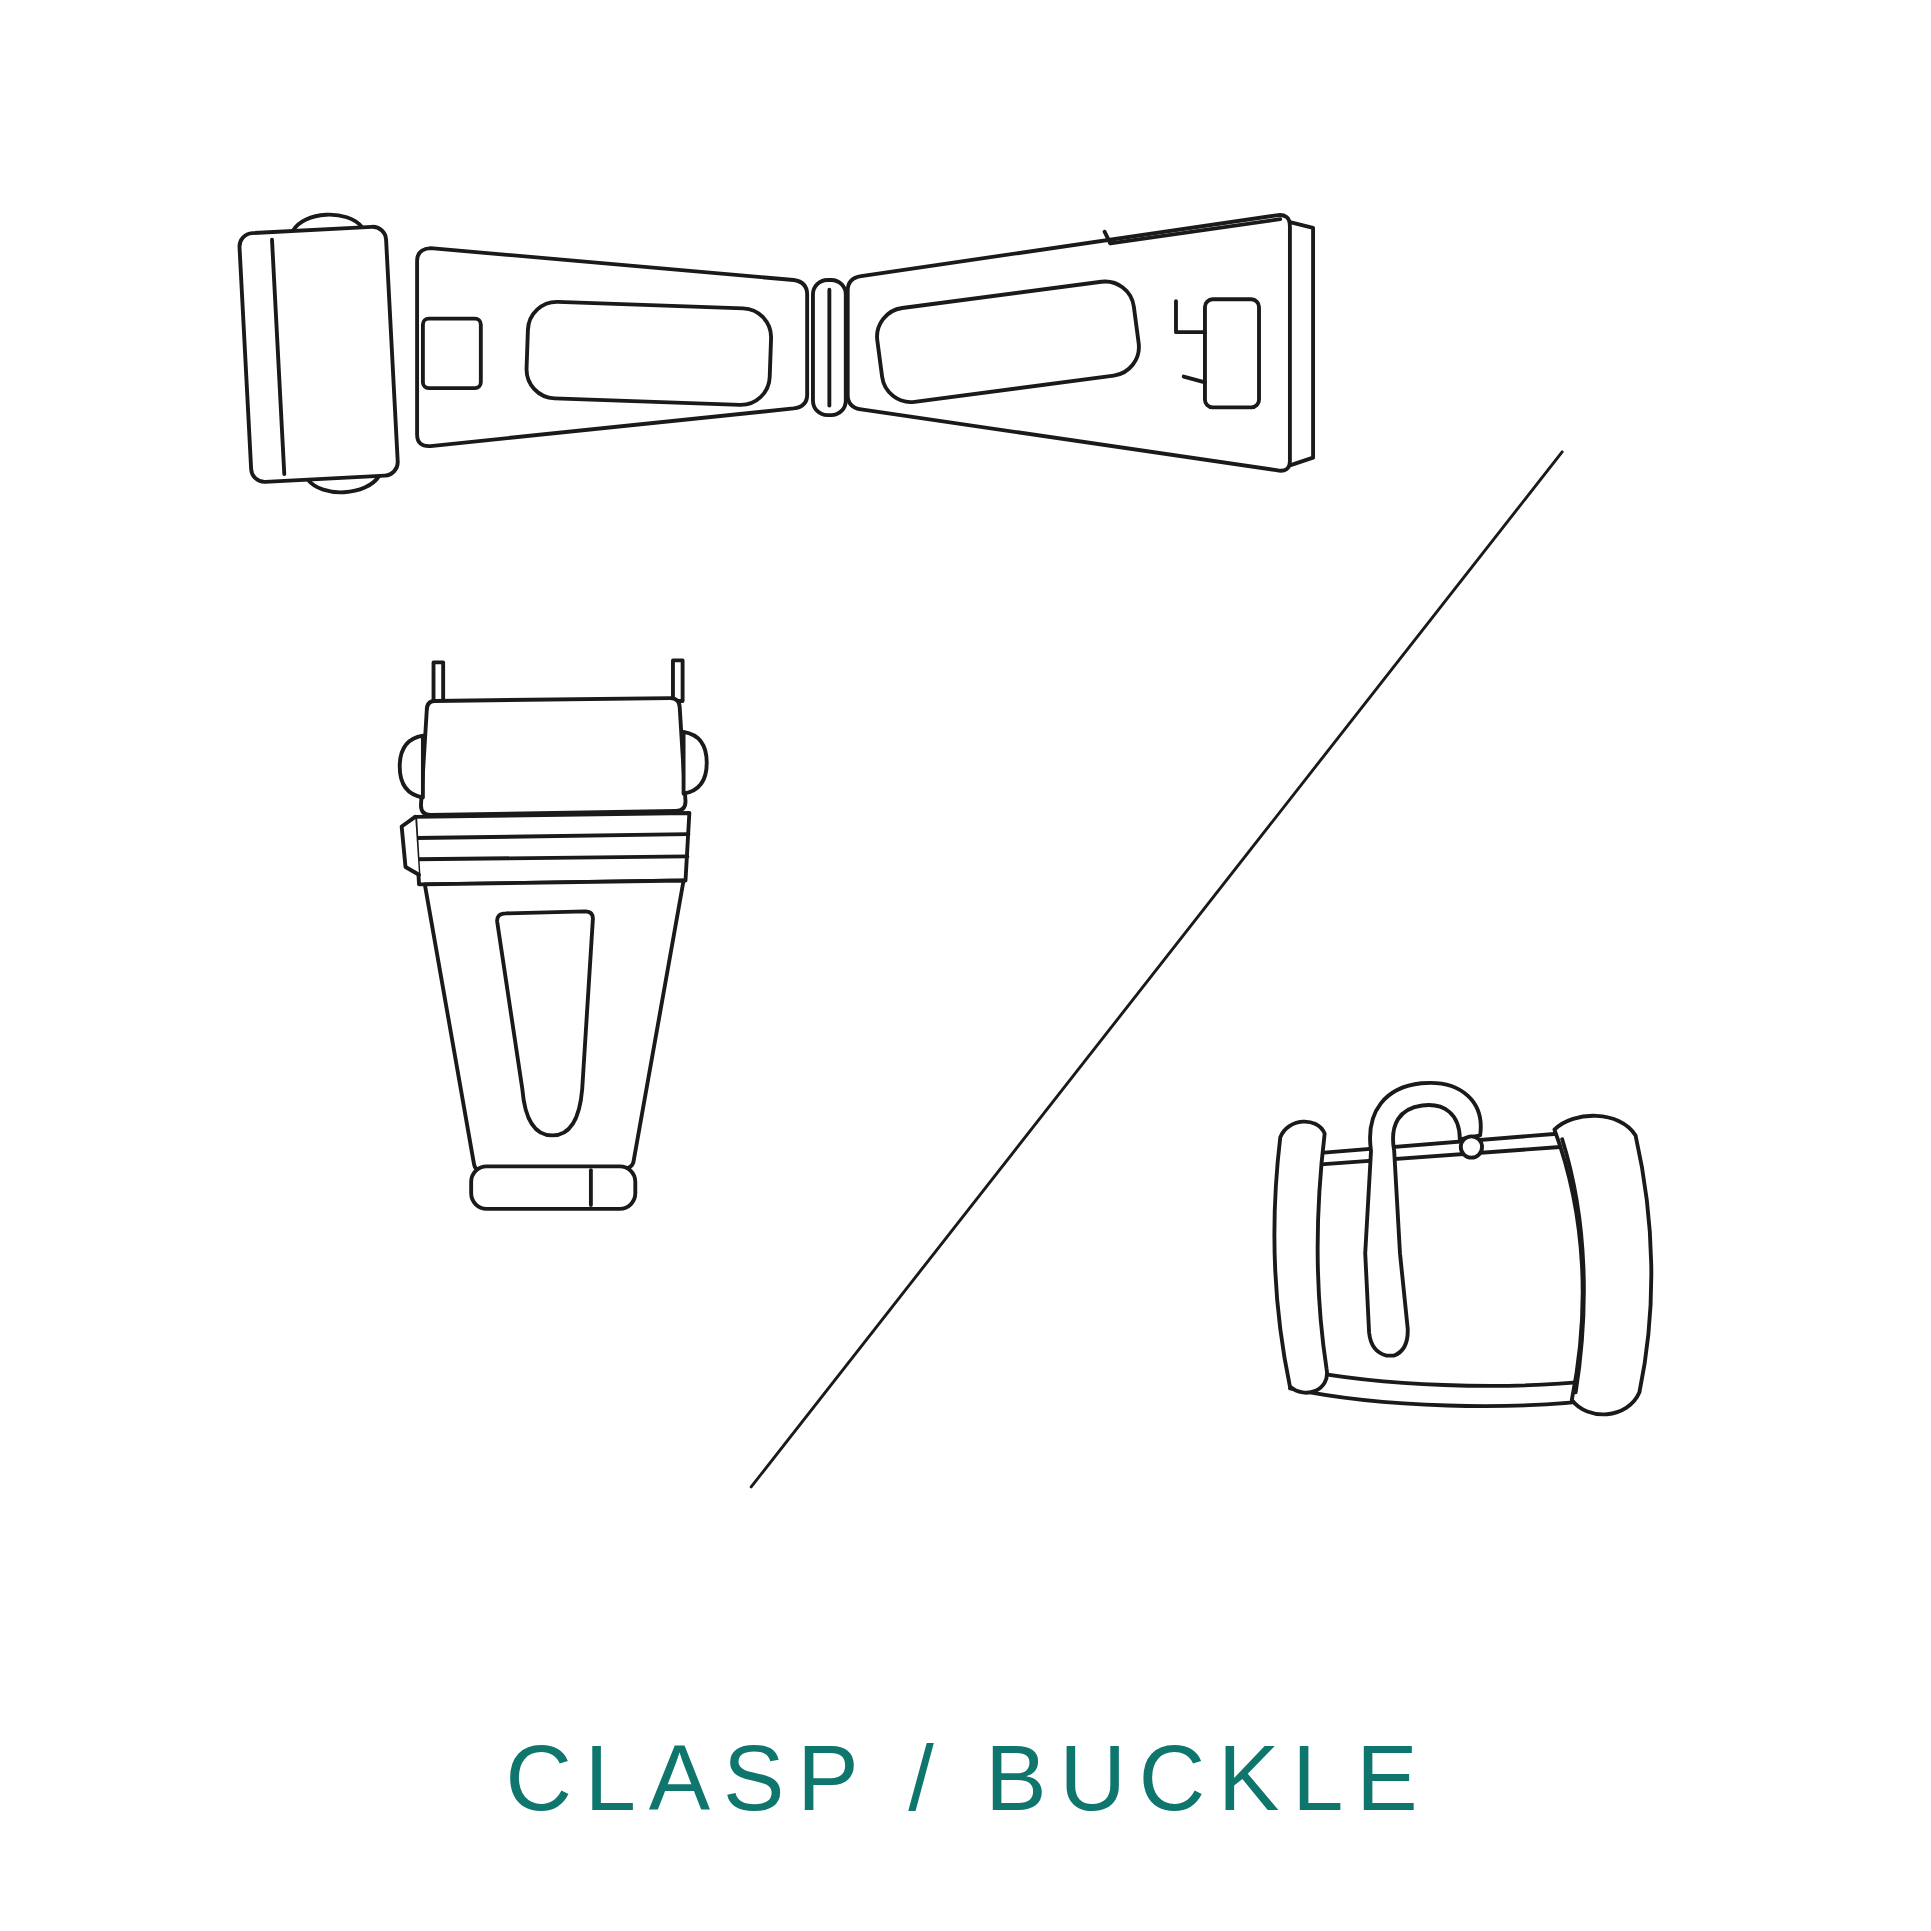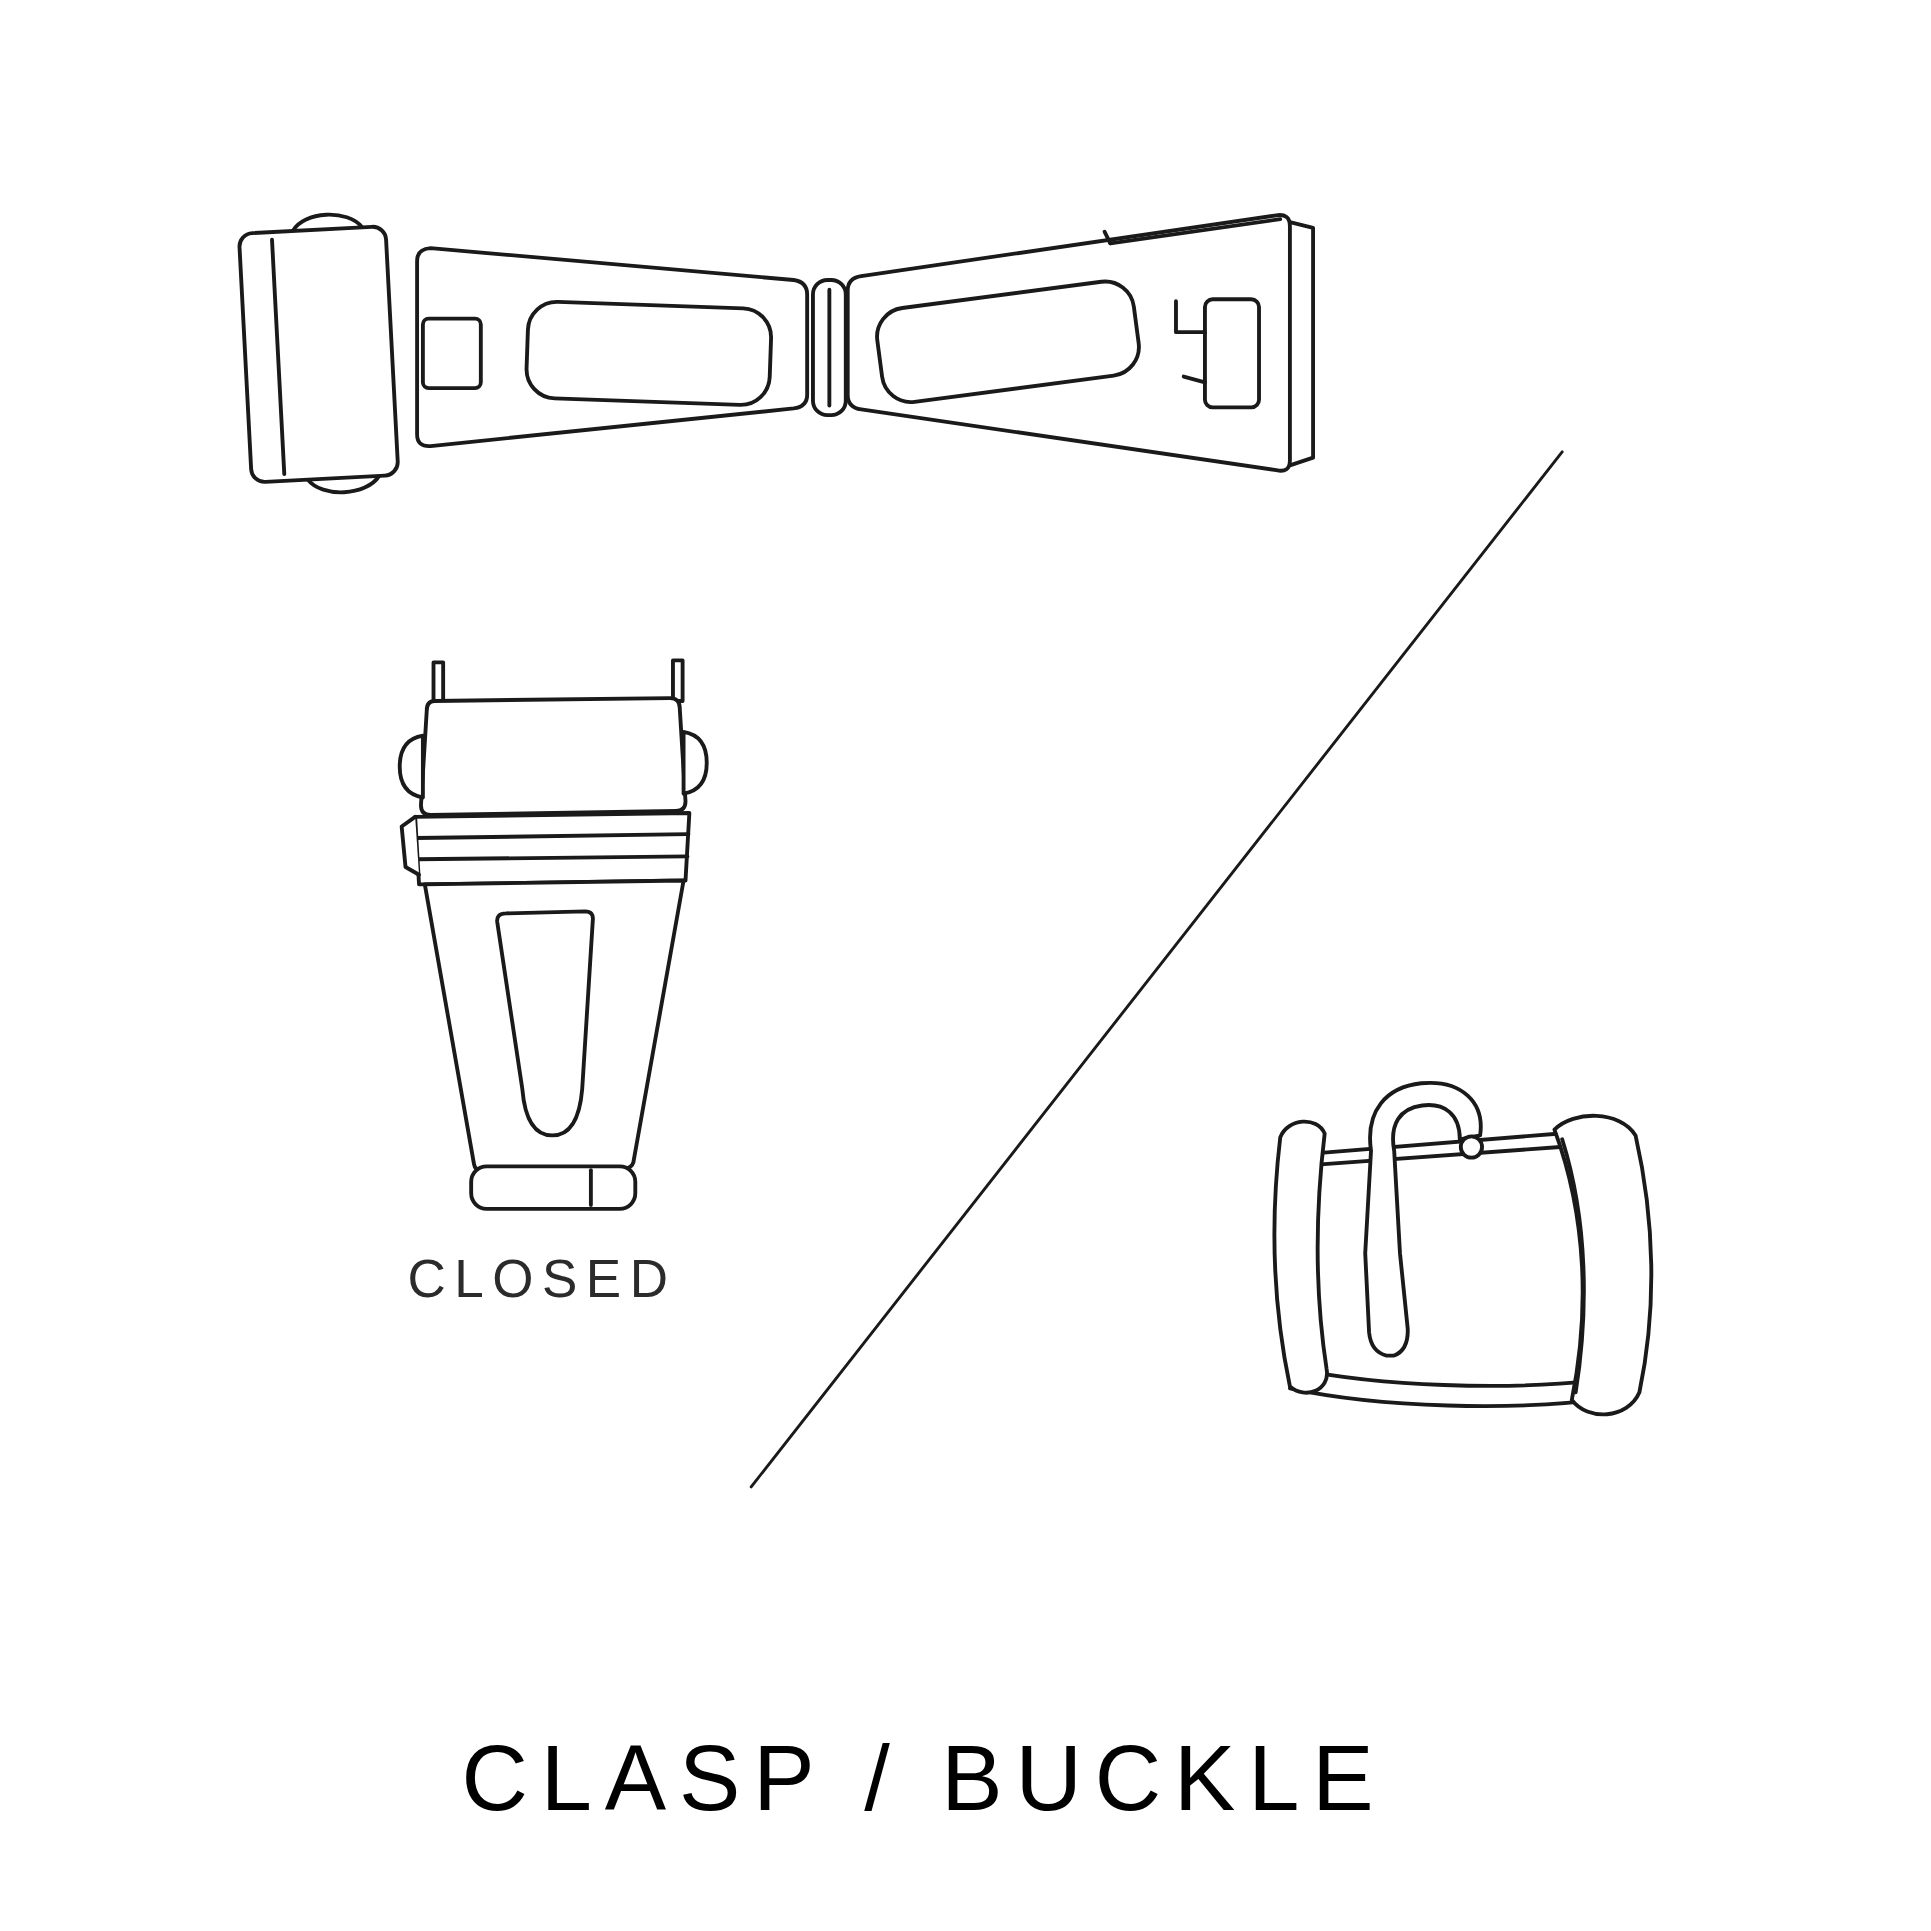--- a/index.html
+++ b/index.html
@@ -33,25 +33,25 @@
     font-size: 53px;
   }
   .label-closed {
     left: 542px;
     top: 1248px;
     font-size: 53px;
   }
   .page-title {
     position: absolute;
     transform: translateX(-50%);
-    left: 924px;
+    left: 968px;
     top: 1726px;
     font-size: 92px;
     letter-spacing: 0.14em;
-    color: #000000;
+    color: #0f766e;
     white-space: nowrap;
     text-align: right;
   }
 </style>
 </head>
 <body>
 
 <div class="canvas">
 
   <svg class="drawing" width="1931" height="1931" viewBox="0 0 2000 2000" xmlns="http://www.w3.org/2000/svg">
@@ -118,17 +118,16 @@
 
         <path fill="#ffffff" d="M1610 1170 C 1630 1150, 1678 1150, 1694 1176 C 1714 1264, 1716 1356, 1698 1442 C 1686 1470, 1644 1472, 1628 1450 C 1646 1360, 1644 1262, 1610 1170 Z"></path>
         <path d="M1618 1180 C 1645 1266, 1645 1360, 1632 1442"></path>
 
         <path fill="#ffffff" d="M1436 1404 Q1420 1400, 1418 1380 L1414 1298 L1420 1192 C 1414 1150, 1436 1126, 1472 1122 C 1514 1118, 1538 1142, 1533 1176 L 1512 1180 C 1512 1154, 1496 1142, 1473 1145 C 1450 1148, 1439 1164, 1444 1192 L1450 1298 L1458 1376 Q1459 1398, 1444 1404 Z"></path>
         <circle cx="1524" cy="1188" r="11" fill="#ffffff"></circle>
       </g>
     </g>
   </svg>
 
-  <div class="label label-closed">CLOSED</div>
   <div class="page-title">CLASP / BUCKLE</div>
 
 </div>
 
 
 </body></html>

